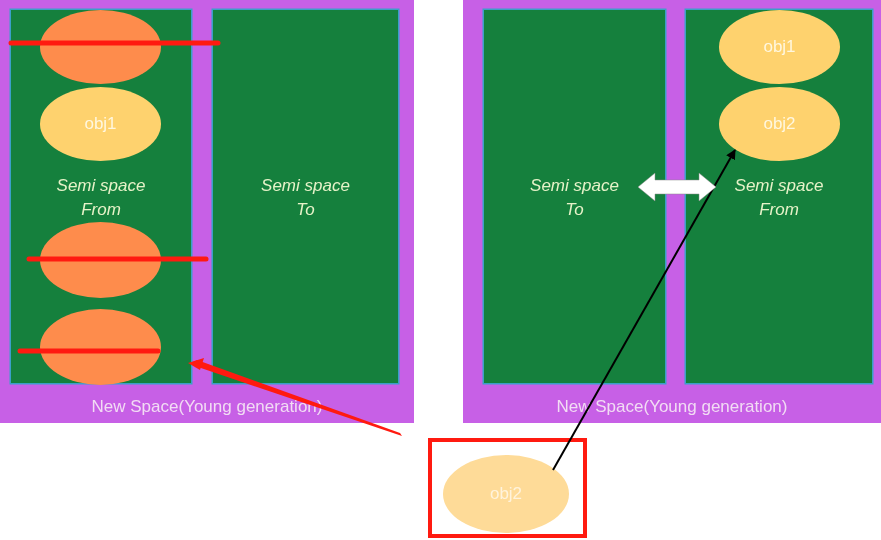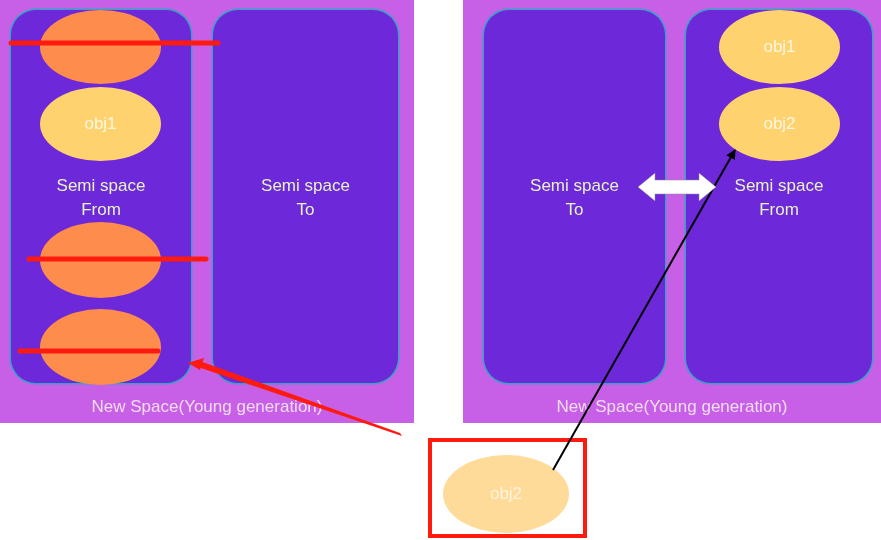--- a/index.html
+++ b/index.html
@@ -1,19 +1,19 @@
 <!DOCTYPE html>
 <html><head>
   <meta charset="utf-8">
   <style>
     html, body { margin: 0; padding: 0; background: #ffffff; }
     body { width: 881px; height: 540px; position: relative; overflow: hidden; font-family: "Liberation Sans", sans-serif; }
     .panel { position: absolute; background: #c760e6; }
-    .semi { position: absolute; background: #6d28d9; box-shadow: 0 0 0 1.5px #3aa0c8; border-radius: 25px; }
-    .label { position: absolute; color: #e6f2c8; font-size: 17px; text-align: center; line-height: 24px; white-space: pre-line; }
+    .semi { position: absolute; background: #15803d; box-shadow: 0 0 0 1.5px #3aa0c8; }
+    .label { position: absolute; color: #e6f2c8; font-size: 17px; text-align: center; line-height: 24px; white-space: pre-line; font-style: italic; }
     .caption { position: absolute; color: #f2dcf4; font-size: 17px; text-align: center; width: 100%; }
     .ellipse { position: absolute; border-radius: 50%; display: flex; align-items: center; justify-content: center; color: #fff7df; font-size: 17px; }
     .dead { background: #fe8c4c; }
     .live { background: #fed26e; }
     .live-faded { background: #fedb98; color: #fff3dc; }
     svg.overlay { position: absolute; left: 0; top: 0; pointer-events: none; }
     .redbox { position: absolute; border: 4px solid #ff1a10; box-sizing: border-box; }
   </style>
 </head>
 <body>

